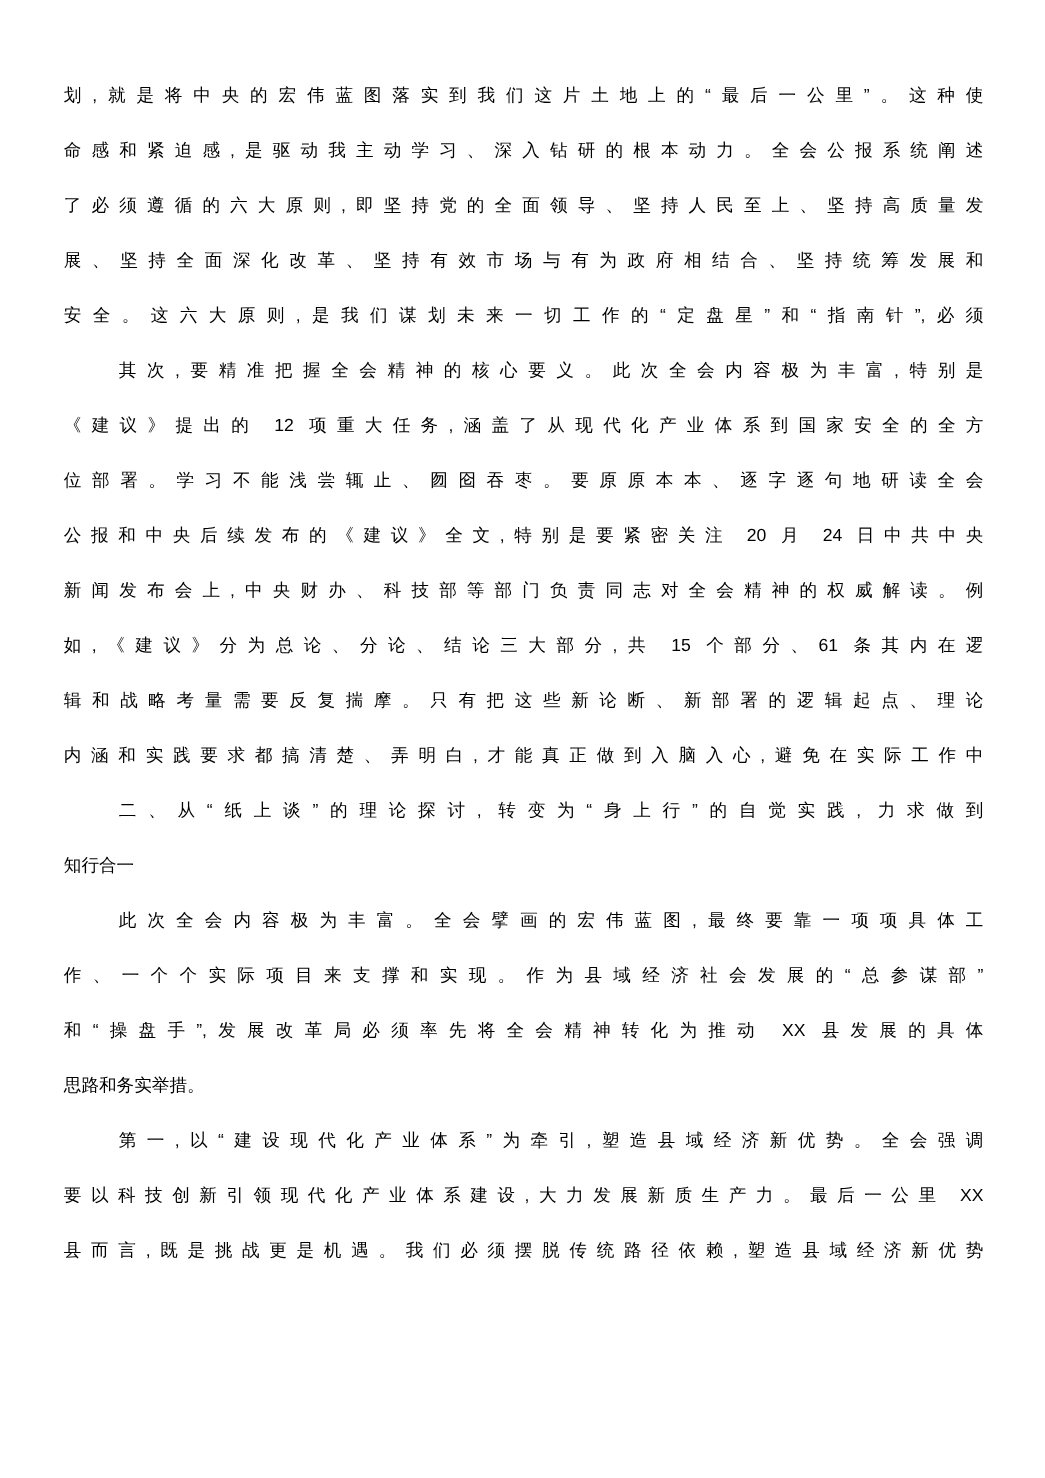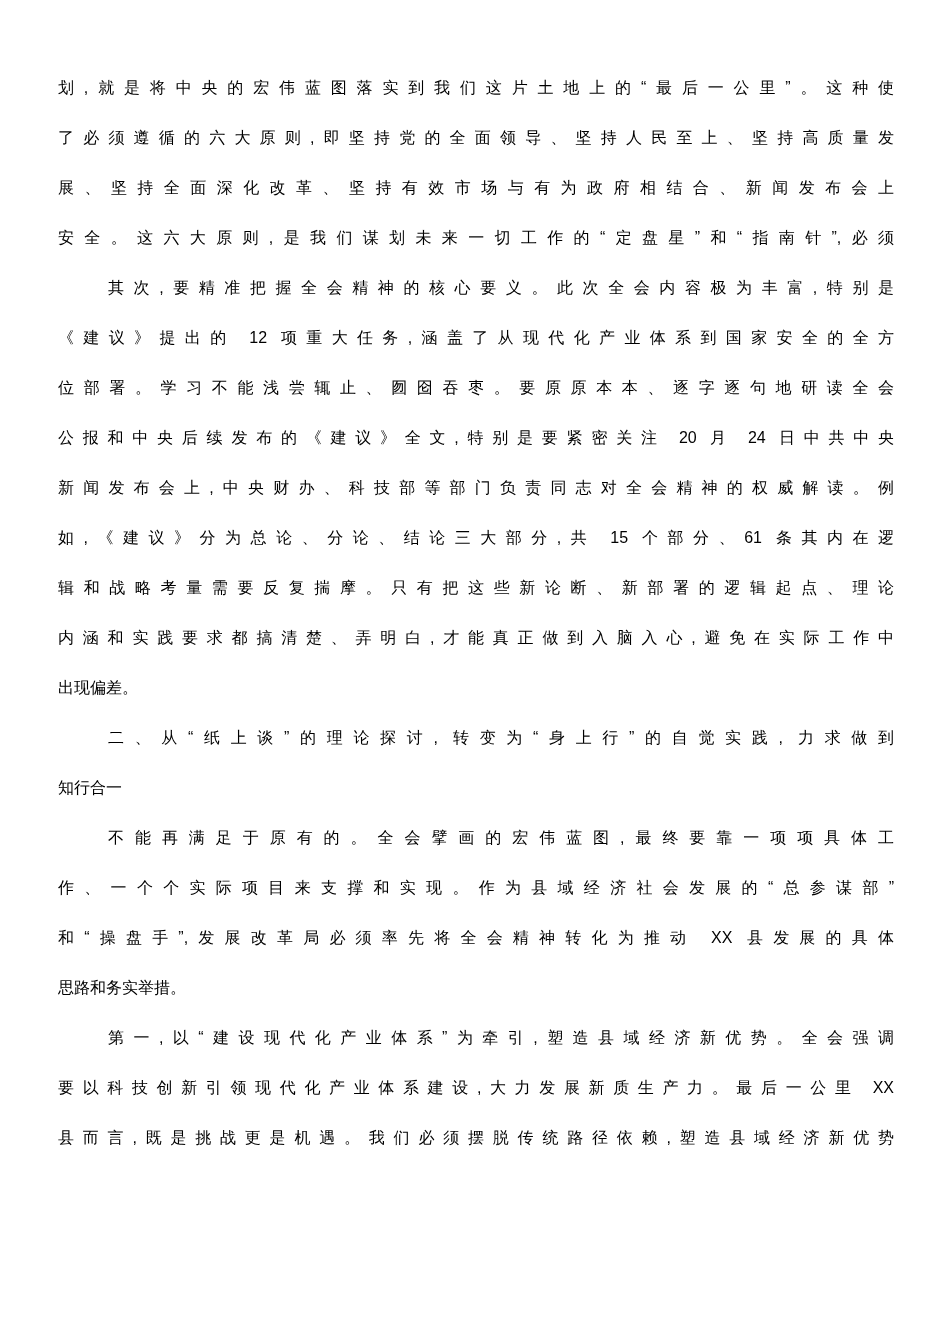--- a/index.html
+++ b/index.html
@@ -37,44 +37,44 @@
       padding-left: 50px;
     }
   </style>
 </head>
 <body>
 
 <div class="page">
 
   <div>
     <span class="line">划,就是将中央的宏伟蓝图落实到我们这片土地上的“最后一公里”。这种使</span>
+    <span class="line">命感和紧迫感,是驱动我主动学习、深入钻研的根本动力。全会公报系统阐述</span>
     <span class="line">了必须遵循的六大原则,即坚持党的全面领导、坚持人民至上、坚持高质量发</span>
-    <span class="line">展、坚持全面深化改革、坚持有效市场与有为政府相结合、新闻发布会上</span>
+    <span class="line">展、坚持全面深化改革、坚持有效市场与有为政府相结合、坚持统筹发展和</span>
     <span class="line">安全。这六大原则,是我们谋划未来一切工作的“定盘星”和“指南针”,必须</span>
   </div>
 
   <div>
     <span class="line indent">其次,要精准把握全会精神的核心要义。此次全会内容极为丰富,特别是</span>
     <span class="line">《建议》提出的 12 项重大任务,涵盖了从现代化产业体系到国家安全的全方</span>
     <span class="line">位部署。学习不能浅尝辄止、囫囵吞枣。要原原本本、逐字逐句地研读全会</span>
     <span class="line">公报和中央后续发布的《建议》全文,特别是要紧密关注 20 月 24 日中共中央</span>
     <span class="line">新闻发布会上,中央财办、科技部等部门负责同志对全会精神的权威解读。例</span>
     <span class="line">如,《建议》分为总论、分论、结论三大部分,共 15 个部分、61 条其内在逻</span>
     <span class="line">辑和战略考量需要反复揣摩。只有把这些新论断、新部署的逻辑起点、理论</span>
     <span class="line">内涵和实践要求都搞清楚、弄明白,才能真正做到入脑入心,避免在实际工作中</span>
-    <span class="line last">出现偏差。</span>
   </div>
 
   <div>
     <span class="line indent">二、从“纸上谈”的理论探讨, 转变为“身上行”的自觉实践, 力求做到</span>
     <span class="line last">知行合一</span>
   </div>
 
   <div>
-    <span class="line indent">不能再满足于原有的。全会擘画的宏伟蓝图,最终要靠一项项具体工</span>
+    <span class="line indent">此次全会内容极为丰富。全会擘画的宏伟蓝图,最终要靠一项项具体工</span>
     <span class="line">作、一个个实际项目来支撑和实现。作为县域经济社会发展的“总参谋部”</span>
     <span class="line">和“操盘手”,发展改革局必须率先将全会精神转化为推动 XX 县发展的具体</span>
     <span class="line last">思路和务实举措。</span>
   </div>
 
   <div>
     <span class="line indent">第一,以“建设现代化产业体系”为牵引,塑造县域经济新优势。全会强调</span>
     <span class="line">要以科技创新引领现代化产业体系建设,大力发展新质生产力。最后一公里 XX</span>
     <span class="line">县而言,既是挑战更是机遇。我们必须摆脱传统路径依赖,塑造县域经济新优势</span>
   </div>

